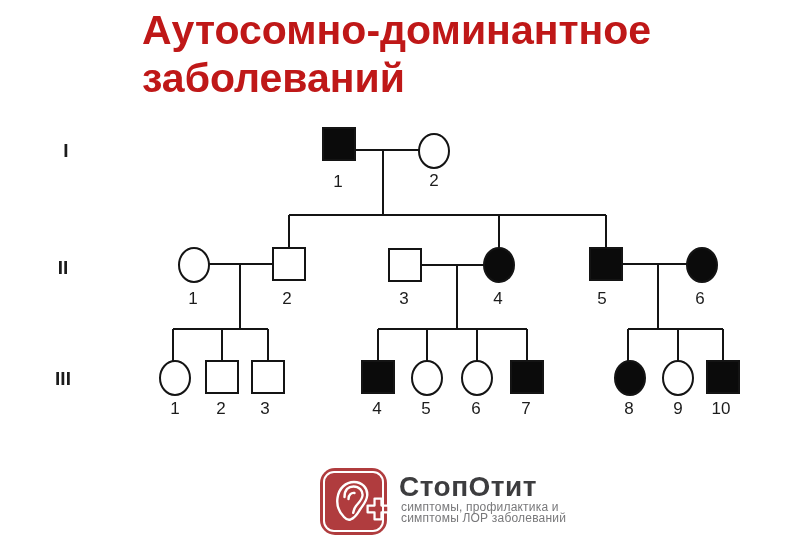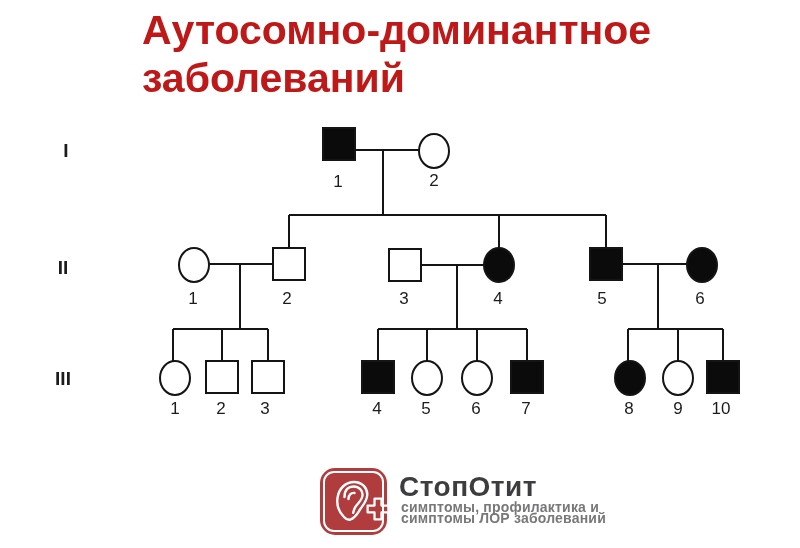--- a/index.html
+++ b/index.html
@@ -31,21 +31,21 @@
   .logo{position:absolute;left:320px;top:468px;width:300px;height:70px;}
   .logo-mark{position:absolute;left:0;top:0;width:67px;height:67px;
     background:var(--logo-red);border-radius:15px;}
   .logo-mark::after{content:"";position:absolute;inset:3px;
     border:2.5px solid #fff;border-radius:11px;}
   .ear{position:absolute;left:13px;top:8px;}
   .plus{position:absolute;left:45px;top:28px;}
   .logo-brand{position:absolute;left:79px;top:3px;
     font-size:28px;font-weight:700;color:var(--ink);letter-spacing:0.5px;}
   .logo-tagline{position:absolute;left:81px;top:34px;
-    font-size:14px;font-weight:700;color:var(--muted);line-height:10.5px;
+    font-size:12px;font-weight:400;color:var(--muted);line-height:10.5px;
     letter-spacing:0.2px;}
   .logo-tagline span{display:block;}
 </style>
 </head>
 <body>
 
 <div class="slide">
 
   <h1 class="title">
     <span>Аутосомно-доминантное</span>

